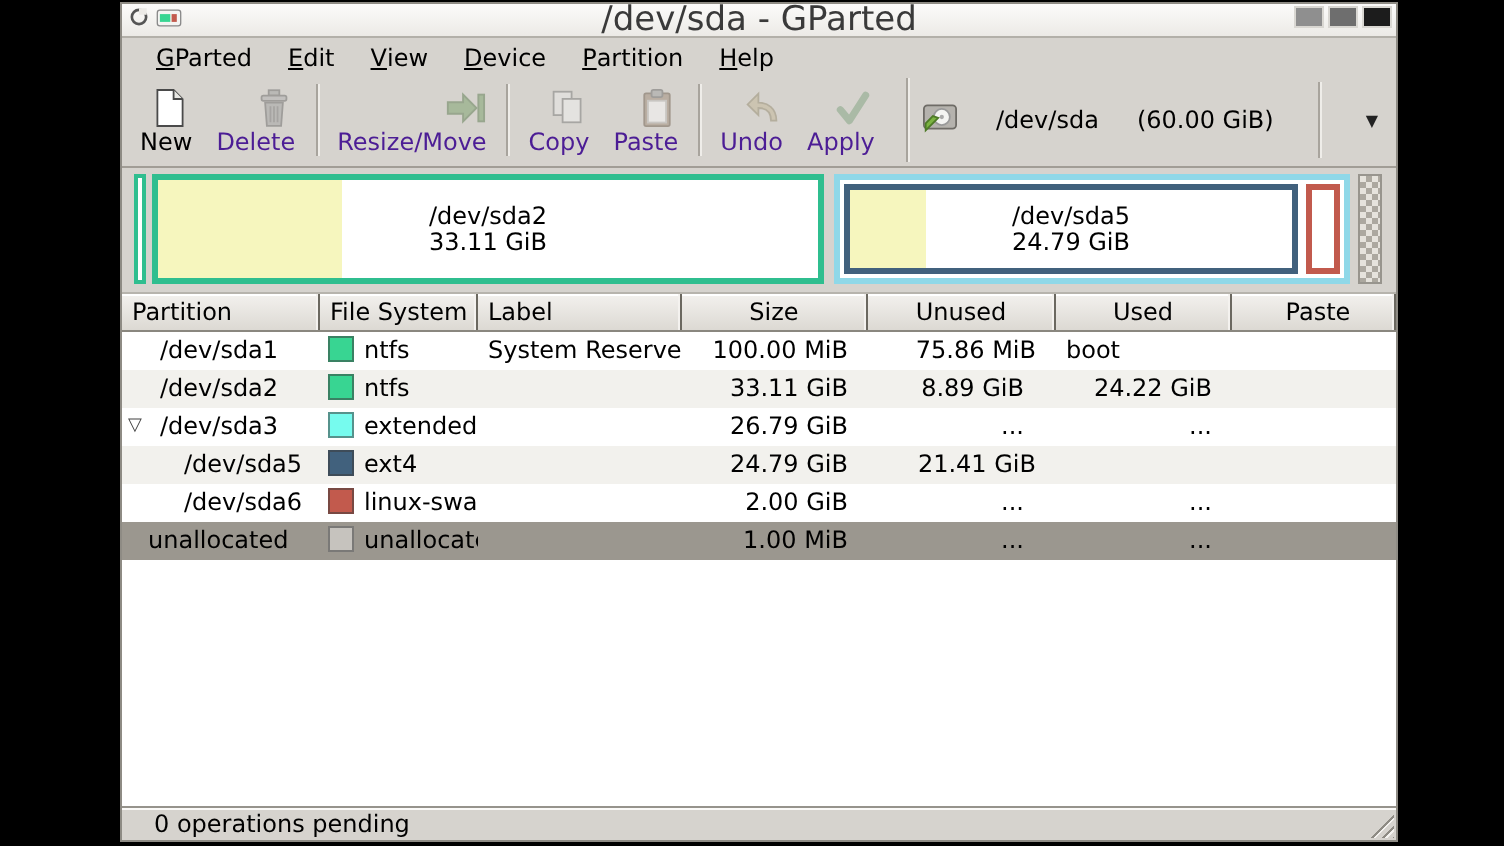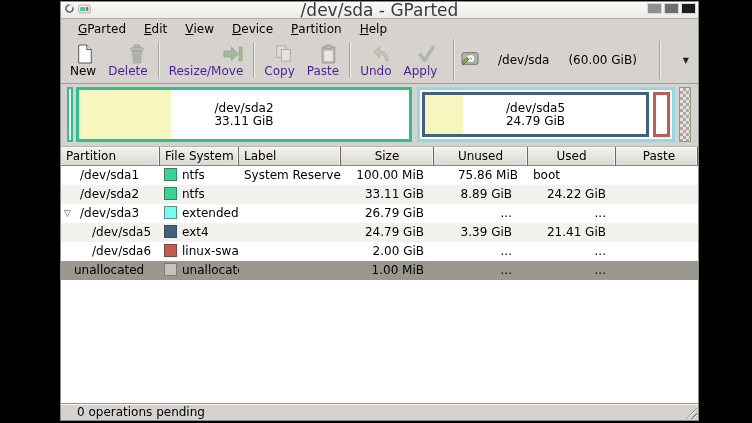--- a/index.html
+++ b/index.html
@@ -277,21 +277,20 @@
           <div class="cell col-size num">26.79 GiB</div>
           <div class="cell col-used num">...</div>
           <div class="cell col-unused num">...</div>
           <div class="cell col-flags"></div>
         </div>
         <div class="trow stripe">
           <div class="cell pcell col-partition lvl1">/dev/sda5</div>
           <div class="cell col-fs"><span class="swatch" style="background: rgb(65, 97, 125);"></span>ext4</div>
           <div class="cell col-label"></div>
           <div class="cell col-size num">24.79 GiB</div>
-          <div class="cell col-used num">3.39 GiB</div>
           <div class="cell col-unused num">21.41 GiB</div>
           <div class="cell col-flags"></div>
         </div>
         <div class="trow">
           <div class="cell pcell col-partition lvl1">/dev/sda6</div>
           <div class="cell col-fs"><span class="swatch" style="background: rgb(194, 90, 77);"></span>linux-swap</div>
           <div class="cell col-label"></div>
           <div class="cell col-size num">2.00 GiB</div>
           <div class="cell col-used num">...</div>
           <div class="cell col-unused num">...</div>

